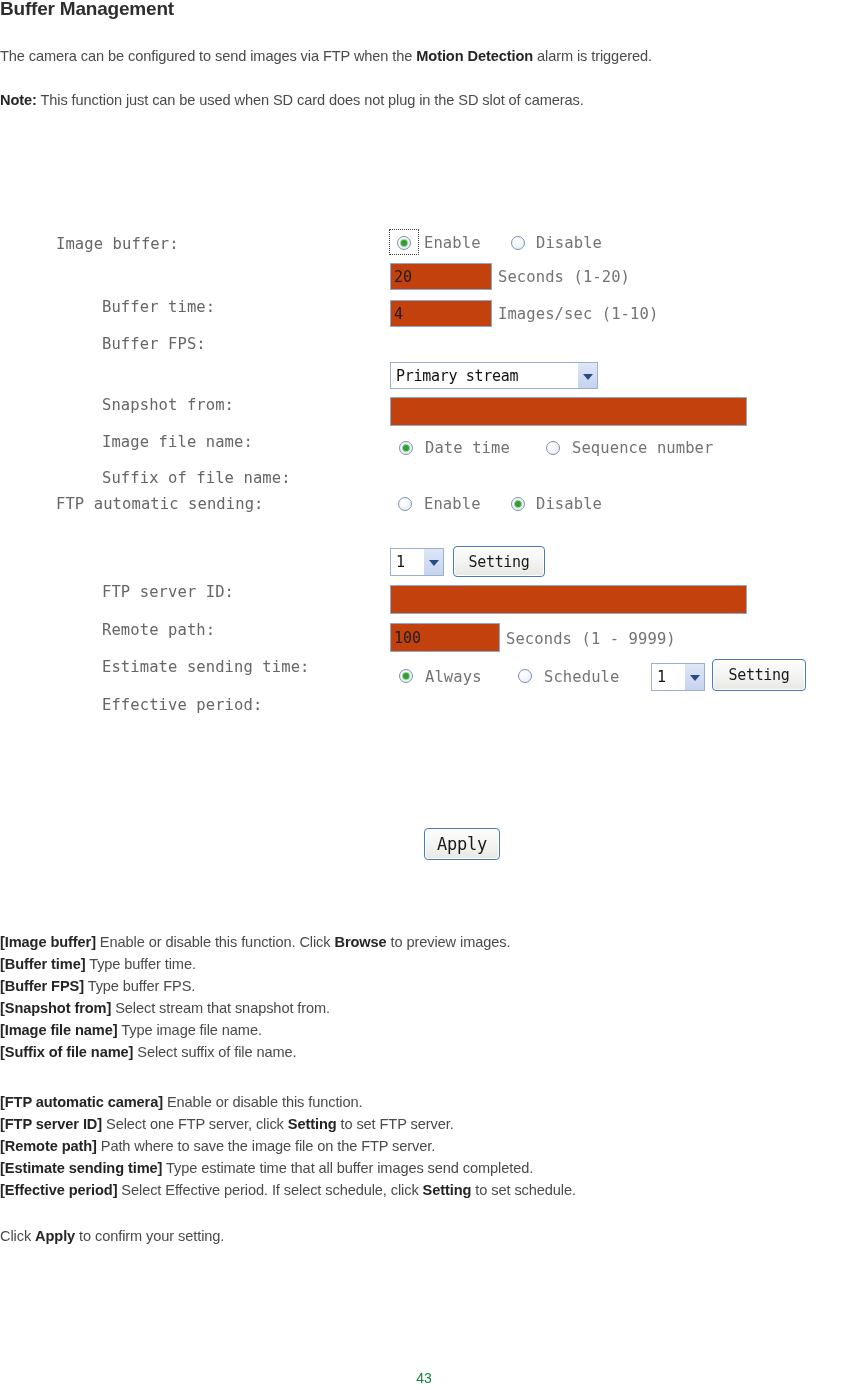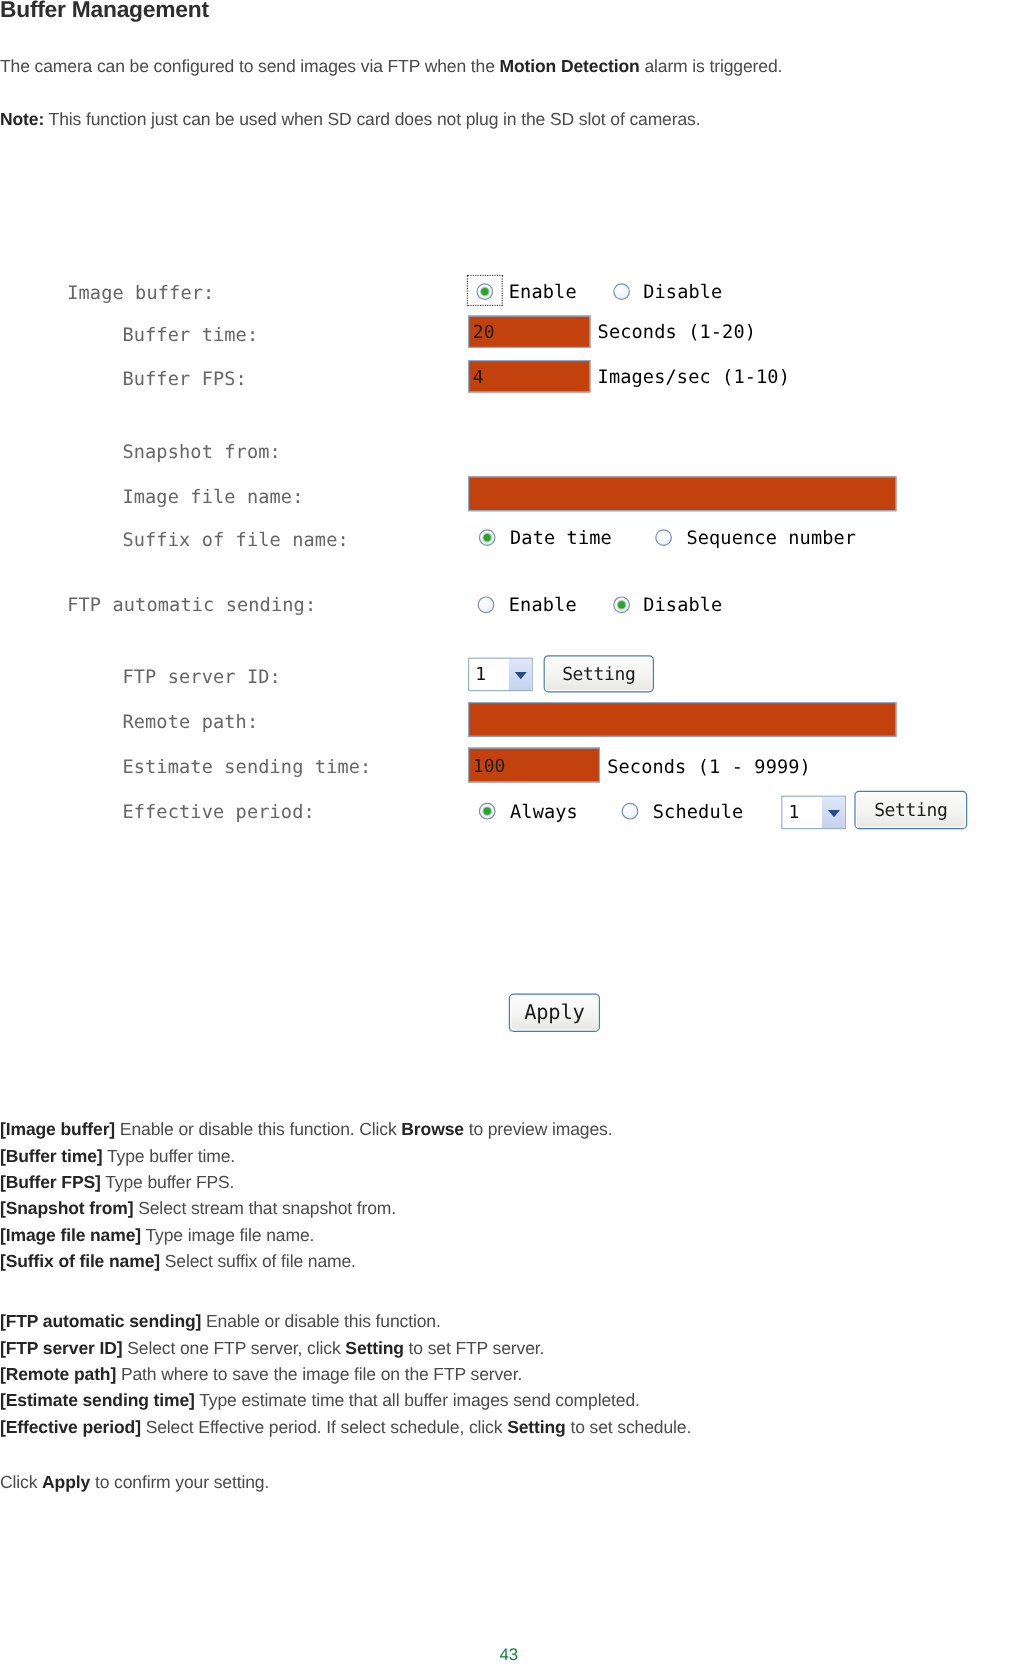--- a/index.html
+++ b/index.html
@@ -61,26 +61,26 @@
   }
 
   .form-label {
     position: absolute;
     font-size: 15.5px;
     color: #666666;
     white-space: nowrap;
     letter-spacing: 0.1px;
   }
   .lvl1 { left: 56px; }
-  .lvl2 { left: 102px; }
+  .lvl2 { left: 102px; margin-top: 28px; }
 
   .inline-text {
     position: absolute;
     font-size: 15.5px;
-    color: #000000;
+    color: #737373;
     white-space: nowrap;
     letter-spacing: 0.1px;
   }
 
   
   .radio {
     position: absolute;
     width: 14px;
     height: 14px;
     border-radius: 50%;
@@ -223,20 +223,24 @@
 
   <div class="form-label lvl2" style="top:110px;">Buffer time:</div>
   <input class="text-input" style="left: 390px; top: 103px; width: 102px; height: 27px;" value="20">
   <div class="inline-text" style="left:498px; top:108px;">Seconds (1-20)</div>
 
   <div class="form-label lvl2" style="top:147px;">Buffer FPS:</div>
   <input class="text-input" style="left: 390px; top: 140px; width: 102px; height: 27px;" value="4">
   <div class="inline-text" style="left:498px; top:145px;">Images/sec (1-10)</div>
 
   <div class="form-label lvl2" style="top:208px;">Snapshot from:</div>
+  <div class="select" style="left:390px; top:202px; width:208px; height:27px;">
+    <span class="sel-text">Primary stream</span>
+    <span class="sel-arrow"></span>
+  </div>
 
   <div class="form-label lvl2" style="top:245px;">Image file name:</div>
   <input class="text-input" style="left: 390px; top: 237px; width: 357px; height: 29px;" value="">
 
   <div class="form-label lvl2" style="top:281px;">Suffix of file name:</div>
   <div class="radio on" style="left:399px; top:281px;"></div>
   <div class="inline-text" style="left:425px; top:279px;">Date time</div>
   <div class="radio" style="left:546px; top:281px;"></div>
   <div class="inline-text" style="left:572px; top:279px;">Sequence number</div>
 
@@ -274,21 +278,21 @@
   <div class="btn btn-apply" style="left:424px; top:668px; width:76px; height:32px;">Apply</div>
 </div>
 
 <div id="desc-list">
     <div class="desc" style="top: 934px;"><b>[Image buffer]</b><span> Enable or disable this function. Click </span><b>Browse</b><span> to preview images.</span></div>
     <div class="desc" style="top: 956px;"><b>[Buffer time]</b><span> Type buffer time.</span></div>
     <div class="desc" style="top: 978px;"><b>[Buffer FPS]</b><span> Type buffer FPS.</span></div>
     <div class="desc" style="top: 1000px;"><b>[Snapshot from]</b><span> Select stream that snapshot from.</span></div>
     <div class="desc" style="top: 1022px;"><b>[Image file name]</b><span> Type image file name.</span></div>
     <div class="desc" style="top: 1044px;"><b>[Suffix of file name]</b><span> Select suffix of file name.</span></div>
-    <div class="desc" style="top: 1094px;"><b>[FTP automatic sending]</b><span> Enable or disable this function.</span></div>
+    <div class="desc" style="top: 1094px;"><b>[FTP automatic camera]</b><span> Enable or disable this function.</span></div>
     <div class="desc" style="top: 1116px;"><b>[FTP server ID]</b><span> Select one FTP server, click </span><b>Setting</b><span> to set FTP server.</span></div>
     <div class="desc" style="top: 1138px;"><b>[Remote path]</b><span> Path where to save the image file on the FTP server.</span></div>
     <div class="desc" style="top: 1160px;"><b>[Estimate sending time]</b><span> Type estimate time that all buffer images send completed.</span></div>
     <div class="desc" style="top: 1182px;"><b>[Effective period]</b><span> Select Effective period. If select schedule, click </span><b>Setting</b><span> to set schedule.</span></div>
   </div>
 
 <div class="para" id="closing-paragraph" style="top:1228px;"><span>Click </span><b>Apply</b><span> to confirm your setting.</span></div>
 
 <div id="page-number">43</div>
 

